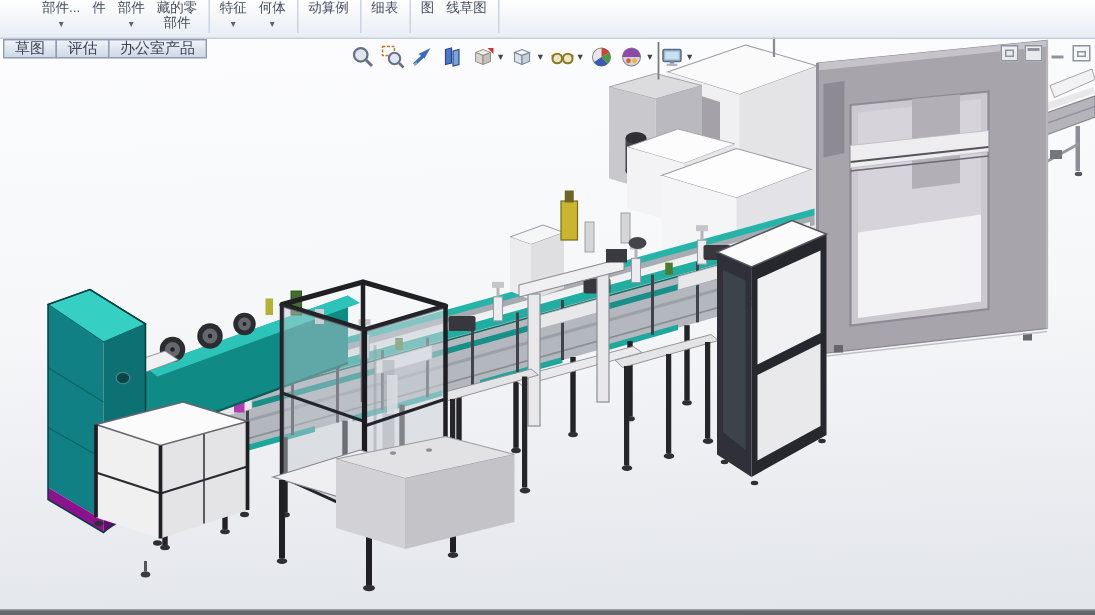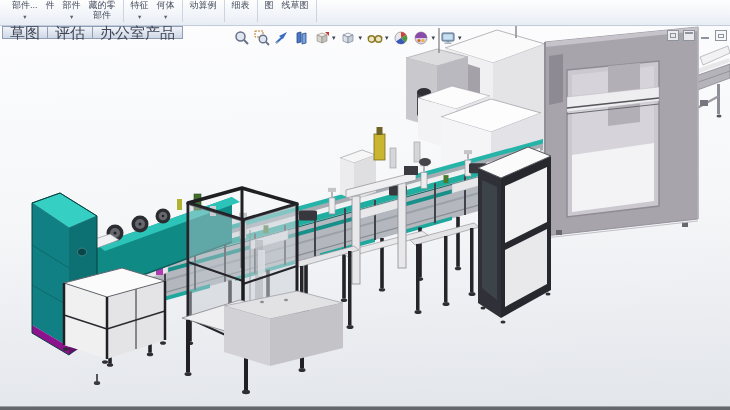--- a/index.html
+++ b/index.html
@@ -6,31 +6,31 @@
   body{
     width:730px;height:410px;overflow:hidden;position:relative;
     font-family:"Liberation Sans",sans-serif;
     background:linear-gradient(178deg,#fdfdfe 0%,#f6f7f9 50%,#e2e5ea 100%);
   }
   
   .commandbar{
     position:absolute;top:0;left:0;width:730px;height:26px;z-index:5;
     background:linear-gradient(#fefefe,#e8edf5);
     border-bottom:1px solid #c3ccda;
-    display:flex;align-items:flex-start;padding-left:8px;box-sizing:border-box;
+    display:flex;align-items:flex-start;padding-left:24px;box-sizing:border-box;
   }
   .cmd-btn{display:flex;flex-direction:column;align-items:center;height:26px;
     padding:0 4px;font-size:9px;line-height:10px;color:#444c5c;overflow:hidden;}
   .cmd-btn .lbl{white-space:nowrap;}
   .cmd-arrow{font-size:6.5px;color:#5a6270;margin-top:2px;}
   .cmd-sep{width:1px;height:22px;background:#ccd4e1;margin:0 3px;}
   
   .tabbar{position:absolute;top:26px;left:2px;display:flex;z-index:5;}
   .tab{border:1px solid #909db6;background:linear-gradient(#f0f3f8,#cfd8e6);
-    font-size:15px;color:#3e4556;padding:0 7px;height:11px;line-height:11px;
+    font-size:10px;color:#3e4556;padding:0 7px;height:11px;line-height:11px;
     margin-right:-1px;white-space:nowrap;}
   
   .hud{position:absolute;top:29px;left:233px;display:flex;align-items:center;gap:3px;z-index:4;}
   .hud-icon{width:17px;height:17px;display:flex;align-items:center;justify-content:center;}
   .hud-arrow{font-size:7px;color:#3c4350;margin:0 1px 0 -1px;}
   
   .corner-icons{position:absolute;top:30px;right:3px;display:flex;gap:4px;z-index:4;}
   .corner-icon{width:10px;height:9px;border:1px solid #8e949e;background:rgba(244,246,248,.85);position:relative;}
   .corner-icon.restore::after{content:"";position:absolute;left:2px;top:2px;right:2px;bottom:2px;border:1px solid #8e949e;}
   .corner-icon.max::after{content:"";position:absolute;left:1px;top:1px;right:1px;height:2px;background:#8e949e;}

